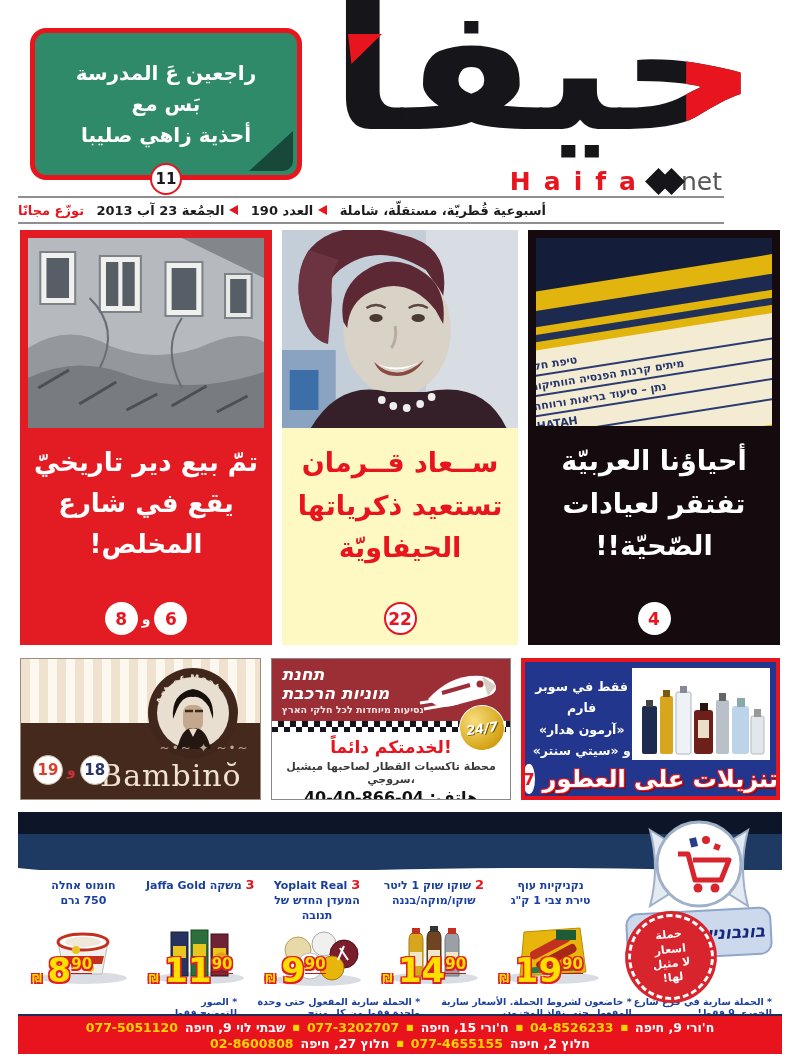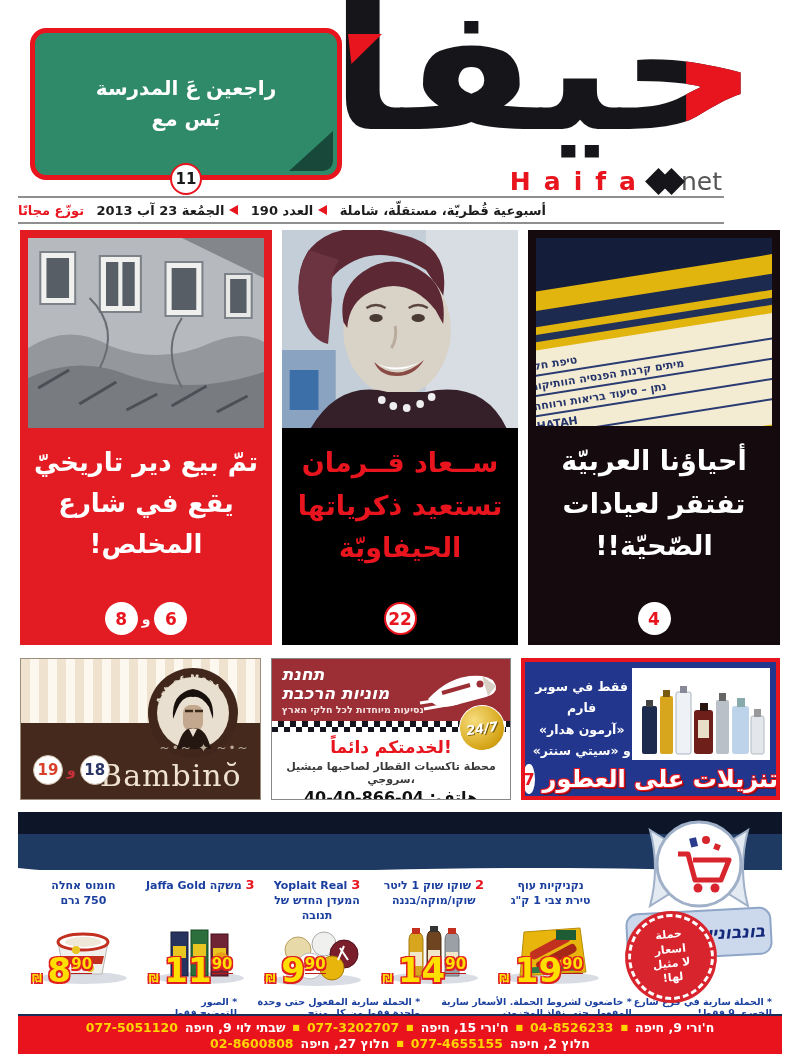--- a/index.html
+++ b/index.html
@@ -1,21 +1,21 @@
 <!DOCTYPE html>
 <html lang="ar" dir="rtl"><head>
 <meta charset="utf-8">
 <style>
   * { margin:0; padding:0; box-sizing:border-box; }
   html,body { background:#fff; }
   body { font-family:"DejaVu Sans", sans-serif; }
   .page { position:relative; width:800px; height:1057px; background:#fff; overflow:hidden; margin:0 auto; }
 
   
-  .teaser { position:absolute; left:30px; top:28px; width:312px; height:152px;
+  .teaser { position:absolute; left:30px; top:28px; width:272px; height:152px;
     background:#2f8a6a; border:5px solid #e8141e; border-radius:16px;
     display:flex; align-items:center; justify-content:center; text-align:center; }
   .teaser-text { color:#fff; font-weight:bold; font-size:20px; line-height:1.55; }
   .teaser-corner { position:absolute; right:4px; bottom:4px; width:44px; height:40px;
     background:#17483a; clip-path:polygon(100% 0,100% 100%,0 100%); border-radius:0 0 10px 0; }
   .page-circle { background:#fff; border-radius:50%; display:flex; align-items:center; justify-content:center;
     font-weight:bold; }
   .teaser-page { position:absolute; left:50%; bottom:-20px; transform:translateX(-50%);
     width:32px; height:32px; border:2px solid #e8141e; color:#1a1a1a; font-size:15px; }
 
@@ -41,21 +41,21 @@
   .mast-item { display:flex; align-items:center; gap:5px; font-size:13px; font-weight:bold; color:#1d1d1d; }
   .arrow-left { width:0; height:0; border-top:5px solid transparent; border-bottom:5px solid transparent;
     border-right:9px solid #e8141e; }
   .free-label { color:#e8141e; font-size:13px; font-weight:bold; }
 
   
   .news { position:absolute; left:20px; top:230px; width:760px; height:415px;
     display:flex; gap:10px; direction:rtl; }
   .story { flex:1; position:relative; display:flex; flex-direction:column; align-items:center; }
   .story-clinics { background:#150a0e; padding:8px; }
-  .story-suad { background:#000000; }
+  .story-suad { background:#fef9c3; }
   .story-monastery { background:#e31b22; padding:8px; }
   .story-img { width:100%; overflow:hidden; position:relative; }
   .headline { text-align:center; font-weight:bold; line-height:1.58; margin-top:14px; white-space:nowrap; }
   .story-clinics .headline { color:#ffffff; font-size:27px; }
   .story-suad .headline { color:#e8141e; font-size:27px; }
   .story-monastery .headline { color:#fff; font-size:26px; }
   .story-pages { position:absolute; bottom:10px; display:flex; align-items:center; gap:4px; direction:rtl; }
   .story-page-num { width:33px; height:33px; font-size:17px; color:#e8141e; }
   .ring { border:2px solid #e8141e; }
   .conj-red { color:#fff; font-size:14px; font-weight:bold; }
@@ -148,20 +148,21 @@
 </style>
 </head>
 <body>
 
 <div class="page">
 
   <div class="teaser">
     <div class="teaser-text">
       <div>راجعين عَ المدرسة</div>
       <div>بَس مع</div>
+      <div>أحذية زاهي صليبا</div>
     </div>
     <div class="teaser-corner"></div>
     <div class="page-circle teaser-page">11</div>
   </div>
 
   <div class="logo">
     <div class="logo-stack">
       <div class="logo-ar">حيفا</div>
       <div class="logo-ar logo-red-layer">حيفا</div>
     </div>

